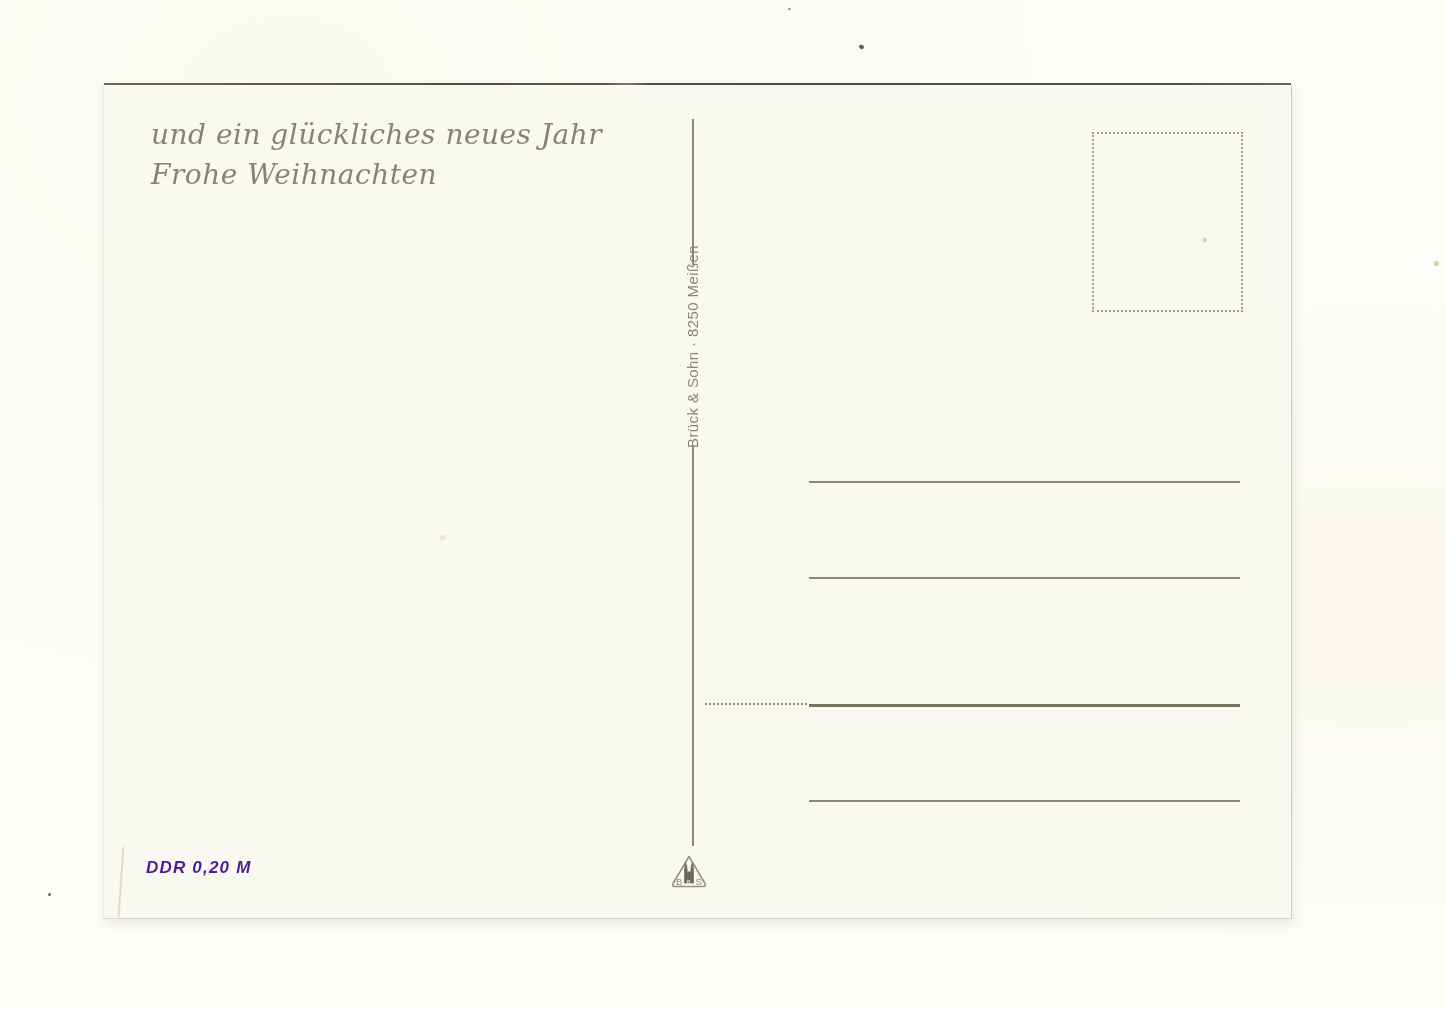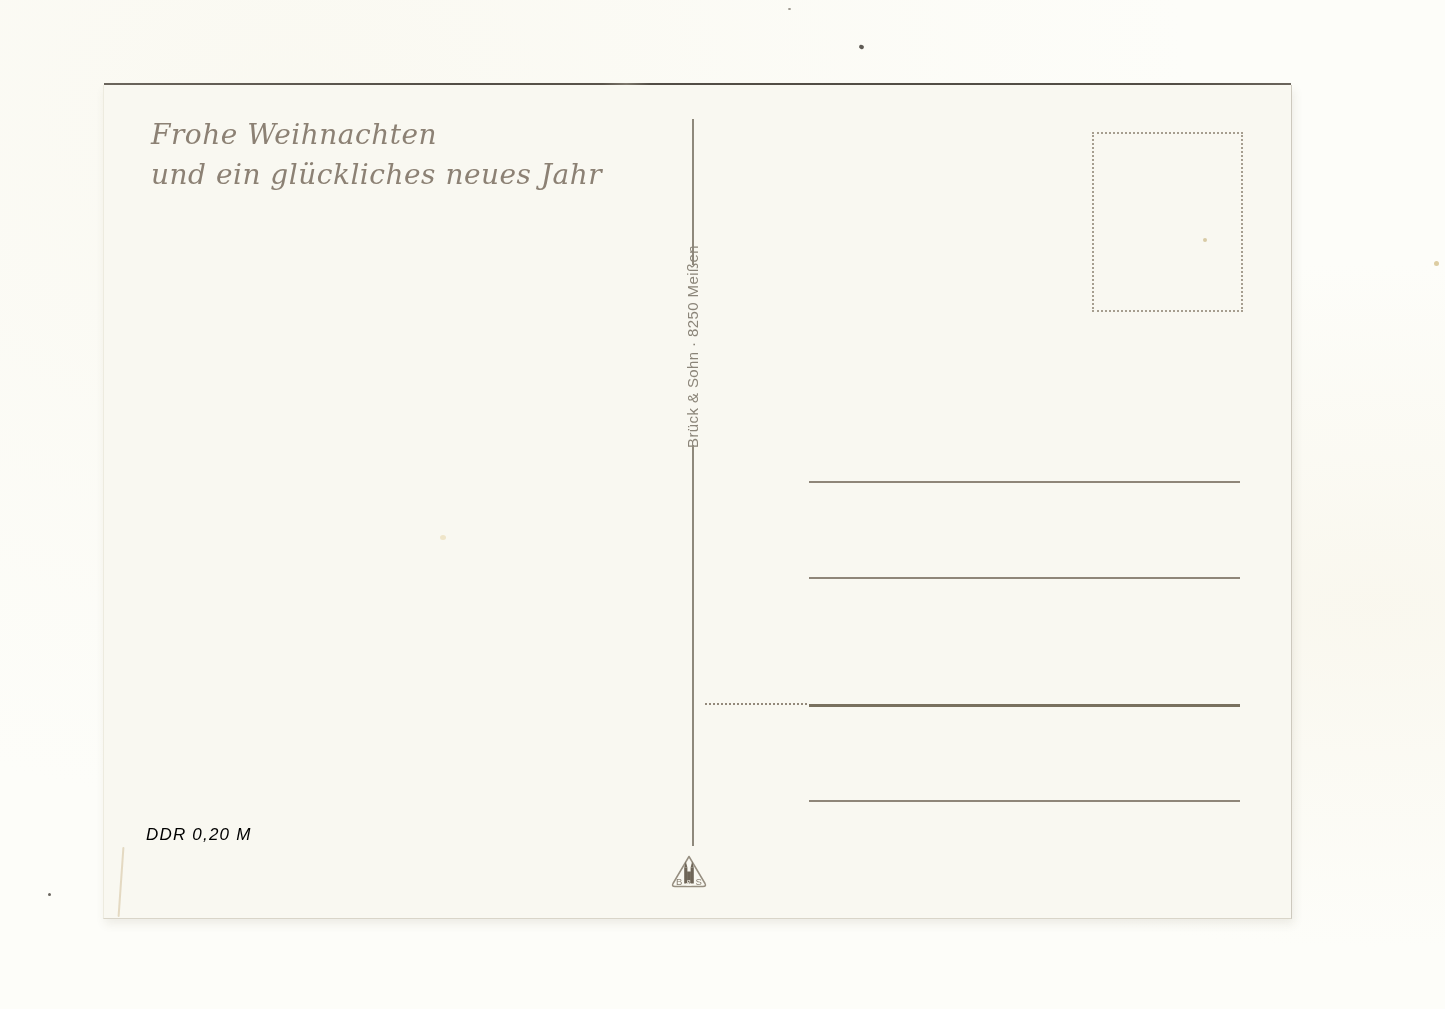--- a/index.html
+++ b/index.html
@@ -101,26 +101,27 @@
   }
   .logo {
     position: absolute;
     left: 566px;
     top: 769px;
     width: 38px;
     height: 36px;
   }
   .imprint {
     position: absolute;
-    top: 740px;
+    top: 773px;
     font-size: 17px;
     font-style: oblique;
-    color: #000000;
+    color: #4c1d95;
     letter-spacing: 1.2px;
     white-space: nowrap;
+    font-weight: bold;
   }
   .ddr { left: 42px; }
   .code { right: 48px; letter-spacing: 0.8px; }
   .crease {
     position: absolute;
     left: 16px;
     top: 762px;
     width: 2px;
     height: 70px;
     background: #dccfb2;
@@ -141,22 +142,22 @@
 </style>
 </head>
 <body>
 
 <div class="scan">
 
   <div class="card">
     <div class="top-edge"></div>
 
     <div class="greeting">
+      <div>und ein glückliches neues Jahr</div>
       <div>Frohe Weihnachten</div>
-      <div>und ein glückliches neues Jahr</div>
     </div>
 
     <div class="divider seg1"></div>
     <div class="publisher">Brück &amp; Sohn · 8250 Meißen</div>
     <div class="divider seg2"></div>
 
     <div class="stamp-box"></div>
 
     <div class="addr l1"></div>
     <div class="addr l2"></div>

